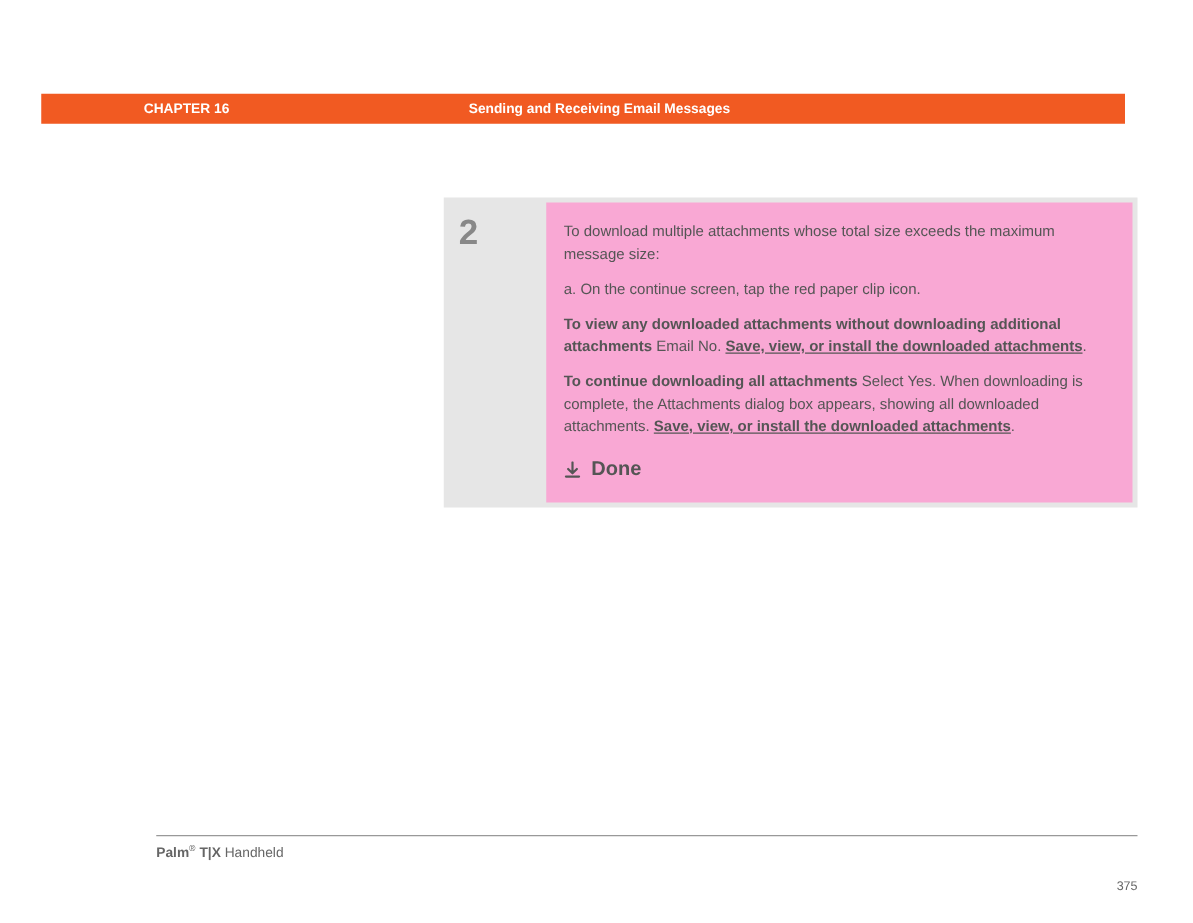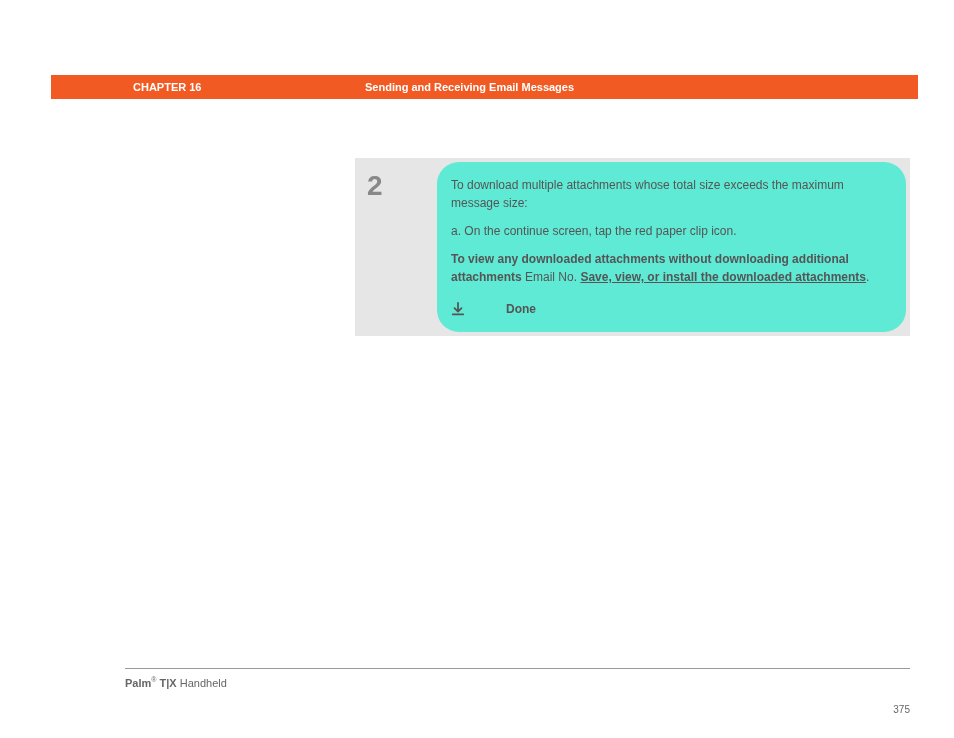--- a/index.html
+++ b/index.html
@@ -8,29 +8,30 @@
     width: 954px;
     height: 738px;
     font-family: Arial, Helvetica, sans-serif;
     background: #fff;
     color: #555;
     position: relative;
   }
   .header-bar {
     position: absolute;
     top: 75px;
-    left: 51px;
+    left: 33px;
     width: 867px;
     height: 24px;
     background: #f15a22;
     color: #fff;
     font-size: 11px;
     font-weight: bold;
     display: flex;
     align-items: center;
+    gap: 28px;
   }
   .header-chapter {
     margin-left: 82px;
     width: 232px;
   }
   .header-title {
   }
   .step-box {
     position: absolute;
     top: 158px;
@@ -44,26 +45,25 @@
   .step-number-col {
     width: 70px;
     padding: 8px 0 0 8px;
     font-size: 28px;
     font-weight: bold;
     color: #888;
     font-family: Arial, Helvetica, sans-serif;
   }
   .step-content-col {
     flex: 1;
-    background: #5eead4;
+    background: #f9a8d4;
     padding: 14px 18px 14px 14px;
     font-size: 12px;
     color: #555;
     line-height: 1.5;
-    border-radius: 22px;
   }
   .step-content-col p {
     margin: 0 0 10px 0;
   }
   .sub-item {
     margin: 0 0 10px 0;
     padding-left: 16px;
     text-indent: -16px;
   }
   .bold {
@@ -80,23 +80,22 @@
     gap: 8px;
     margin-top: 14px;
   }
   .done-icon svg {
     width: 14px;
     height: 14px;
     display: block;
   }
   .done-label {
     font-weight: bold;
-    font-size: 12px;
+    font-size: 16px;
     color: #555;
-    margin-left: 33px;
   }
   .footer-rule {
     position: absolute;
     top: 668px;
     left: 125px;
     width: 785px;
     border-top: 1px solid #999;
   }
   .footer {
     position: absolute;
@@ -130,20 +129,23 @@
 </div>
 
 <div class="step-box">
   <div class="step-number-col">2</div>
   <div class="step-content-col">
     <p>To download multiple attachments whose total size exceeds the maximum message size:</p>
     <p class="sub-item">a.  On the continue screen, tap the red paper clip icon.</p>
     <p>
       <span class="bold">To view any downloaded attachments without downloading additional attachments</span><span>    Email No. </span><a class="link">Save, view, or install the downloaded attachments</a><span>.</span>
     </p>
+    <p>
+      <span class="bold">To continue downloading all attachments</span><span>    Select Yes. When downloading is complete, the Attachments dialog box appears, showing all downloaded attachments. </span><a class="link">Save, view, or install the downloaded attachments</a><span>.</span>
+    </p>
     <div class="done-row">
       <span class="done-icon">
         <svg viewBox="0 0 16 16">
             <path d="M8 1 L8 10 M4 7 L8 11 L12 7 M2 14 L14 14" stroke="#555" stroke-width="2" fill="none" stroke-linecap="round" stroke-linejoin="round"></path>
           </svg>
       </span>
       <span class="done-label">Done</span>
     </div>
   </div>
 </div>

